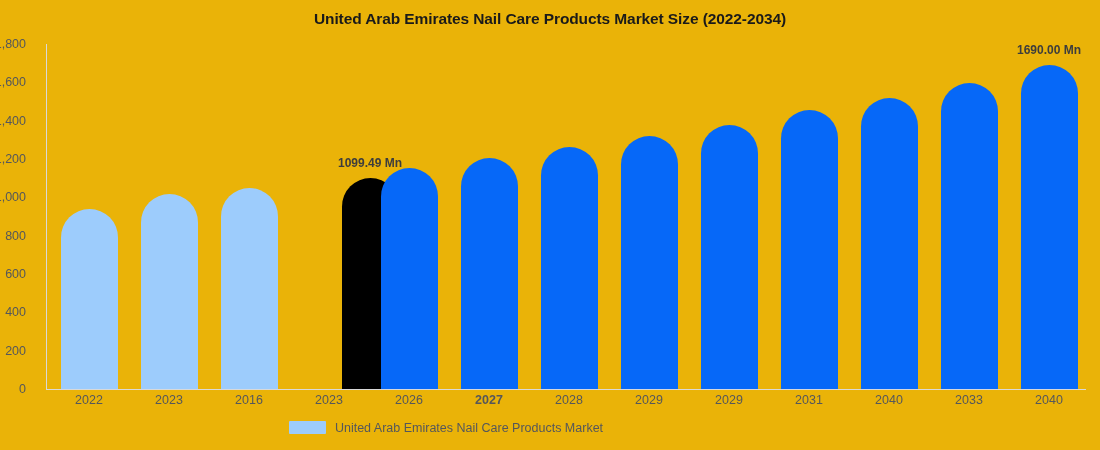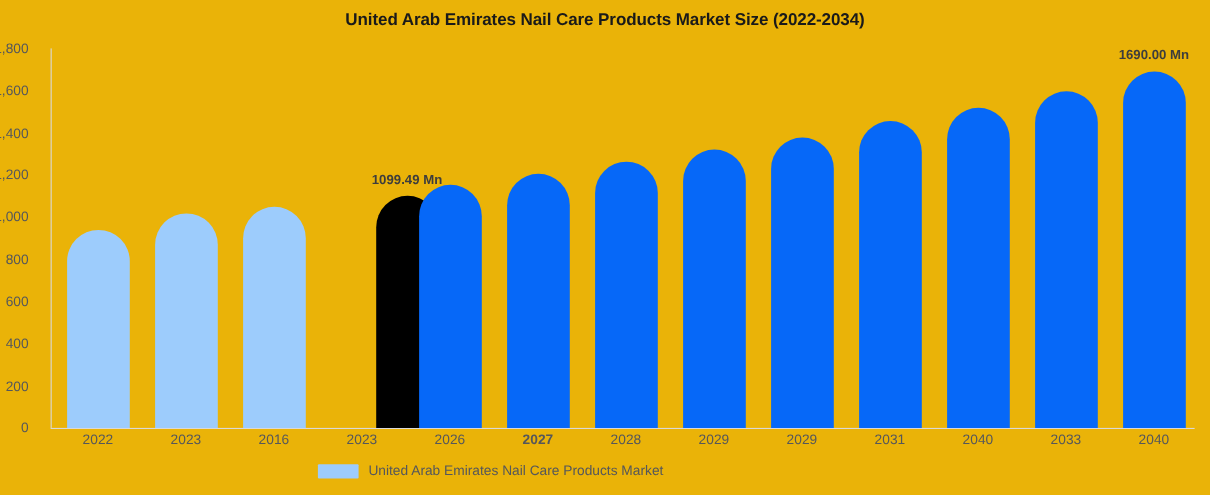--- a/index.html
+++ b/index.html
@@ -91,21 +91,21 @@
     color: #55575b;
     text-align: center;
     white-space: nowrap;
   }
   
   #legend {
     position: absolute;
     left: 0; top: 421px;
     width: 892px;
     display: flex;
-    align-items: flex-end;
+    align-items: flex-start;
     justify-content: center;
     gap: 9px;
   }
   #legend-swatch {
     width: 37px; height: 13px;
     border-radius: 1px;
   }
   #legend-label {
     font-size: 12.5px;
     color: #55575b;

